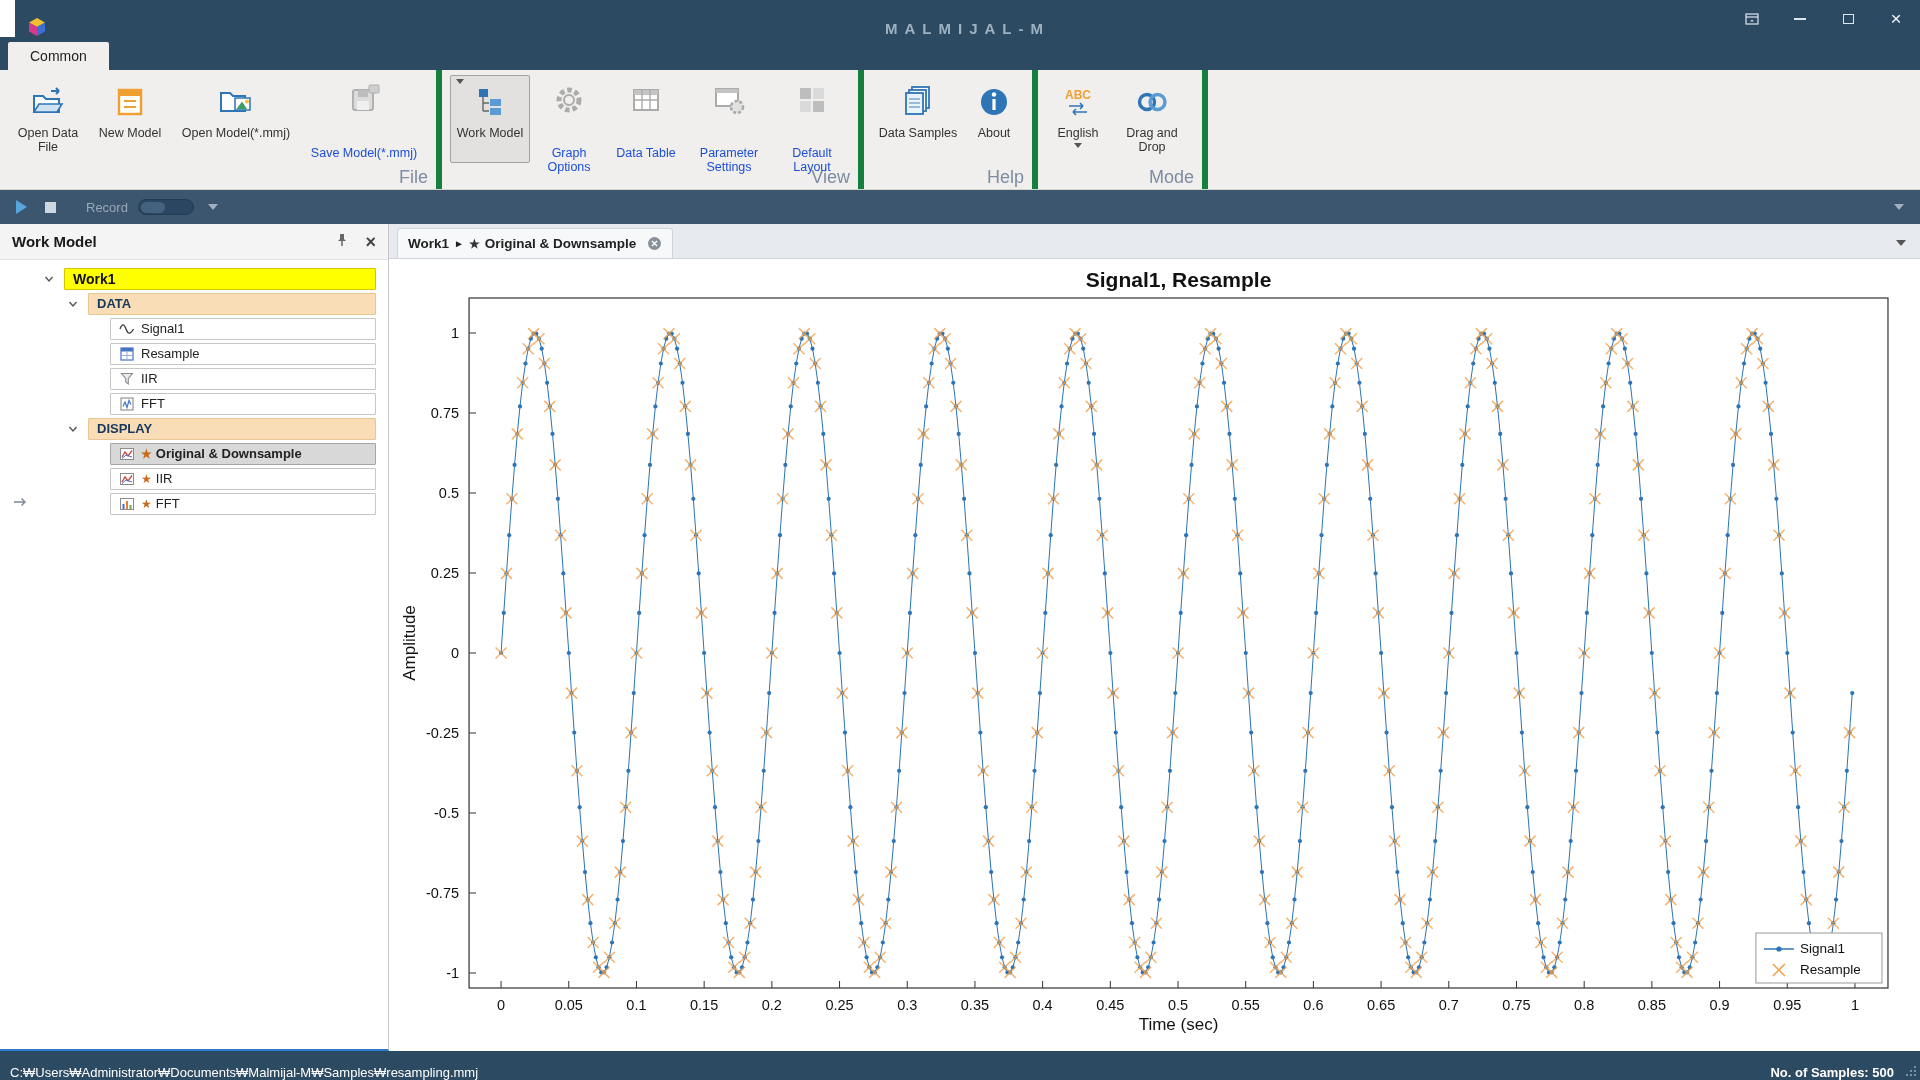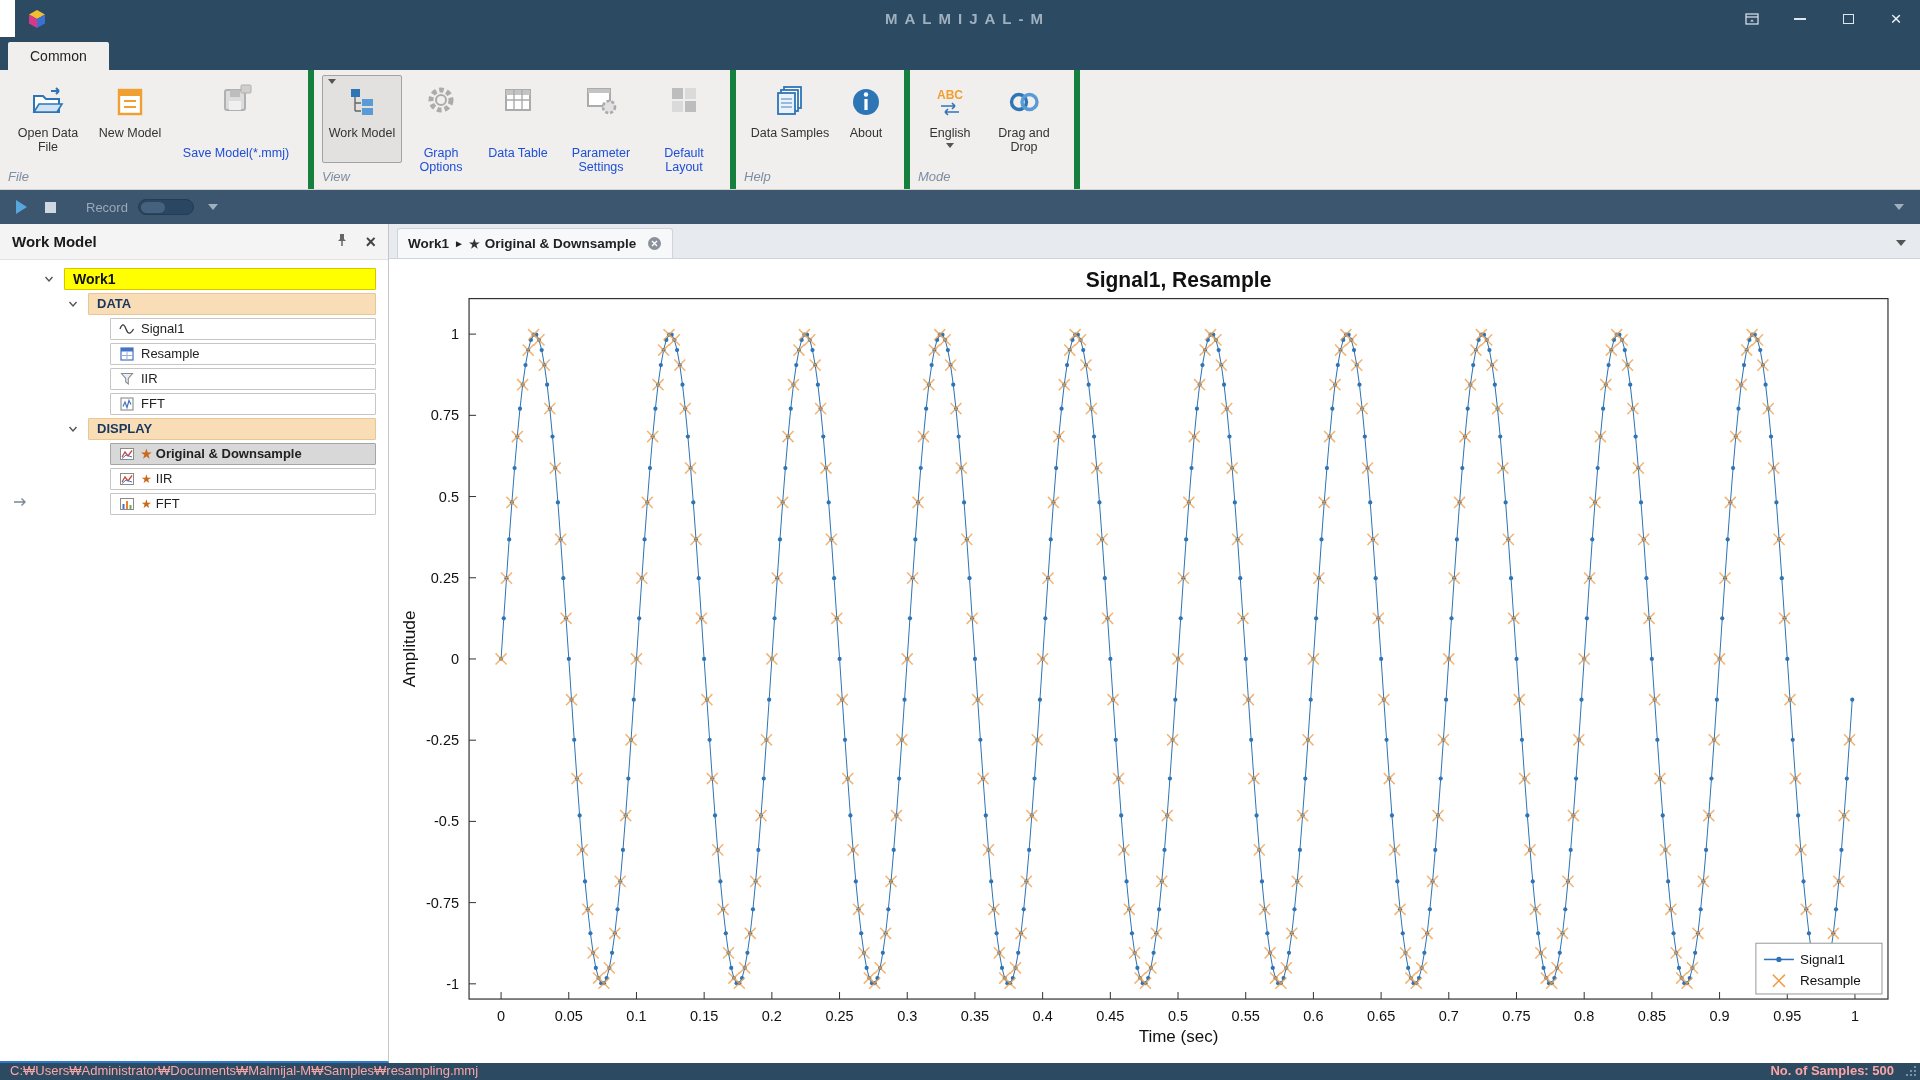--- a/index.html
+++ b/index.html
@@ -1,40 +1,40 @@
 <!DOCTYPE html>
 <html><head>
 <meta charset="utf-8">
 <style>
   * { box-sizing: border-box; margin: 0; padding: 0; }
   html,body { width:1920px; height:1080px; overflow:hidden;
     font-family:"Liberation Sans", sans-serif; background:#fff; }
   body { display:flex; flex-direction:column; }
 
   
-  .titlebar { height:37px; background:#2d4a63; position:relative; display:flex; align-items:center; flex:0 0 auto;margin-left:15px; }
+  .titlebar { height:37px; background:#2d4a63; position:relative; display:flex; align-items:flex-end; flex:0 0 auto;margin-left:15px; }
   .app-icon { margin-left:12px; display:flex; }
   .title { position:absolute; left:0; right:0; text-align:center; color:#9fb0bf;
     font-weight:bold; font-size:15px; letter-spacing:7px; pointer-events:none; }
   .win-controls { margin-left:auto; display:flex; }
   .win-btn { width:48px; height:37px; display:flex; align-items:center; justify-content:center; color:#dfe7ee; cursor:default; }
   .min-bar { width:12px; height:2px; background:#dfe7ee; }
   .max-box { width:11px; height:10px; border:1.4px solid #dfe7ee; }
   .close-x { font-size:19px; line-height:1; color:#eef3f8; }
 
   
   .ribbon-tabs { height:33px; background:#2d4a63; display:flex; align-items:flex-end; padding-left:8px; flex:0 0 auto; }
   .ribbon-tab { background:#f0efed; color:#222; font-size:14px; height:28px; padding:0 22px;
     display:flex; align-items:center; border-radius:2px 2px 0 0; }
 
   
   .ribbon { height:120px; background:#f0efed; border-bottom:1px solid #d7d4d0; display:flex; flex:0 0 auto; }
   .rgroup { display:flex; flex-direction:column; border-right:6px solid #15803d; padding:0 8px; }
   .rgroup-items { flex:1; display:flex; align-items:flex-start; padding-top:5px; }
-  .rgroup-label { text-align:left; color:#7d8da3; font-size:13px; height:22px; line-height:20px;font-style:italic; }
+  .rgroup-label { text-align:right; color:#7d8da3; font-size:18px; height:22px; line-height:20px; }
   .rbtn { position:relative; display:flex; flex-direction:column; align-items:center;
     padding:6px 2px 2px; font-size:12.5px; color:#333; text-align:center; line-height:1.15;
     height:88px; border:1px solid transparent; border-radius:2px; }
   .rbtn .ric { height:40px; display:flex; align-items:center; justify-content:center; margin-bottom:4px; }
   .rbtn .rlabel { width:100%; }
   .rbtn.selected { background:#e2e1df; border-color:#a3a3a3; }
   .rbtn.disabled { color:#1d4ed8;gap:24px; }
   .w80{width:80px}.w84{width:84px}.w128{width:128px}.w78{width:78px}.w76{width:76px}
   .w90{width:90px}.w92{width:92px}.w60{width:60px}.w64{width:64px}
   .corner-caret { position:absolute; top:3px; left:5px; width:0; height:0;
@@ -89,21 +89,21 @@
     display:flex; align-items:center; padding:0 10px; font-size:13.5px; font-weight:bold; color:#222;
     border-radius:3px 3px 0 0; gap:5px; }
   .tab-arrow { font-size:10px; }
   .tab-star { color:#333; font-size:12px; }
   .tab-close { display:flex; margin-left:6px; }
   .tabbar .caret-down { margin:0 14px 12px auto; border-top-color:#555; }
   .chart-panel { flex:1; background:#fff; position:relative; min-height:0; }
   .chart-panel svg { display:block; width:100%; height:100%; font-family:inherit; }
 
   
-  .statusbar { height:17px; background:#2d4a63; color:#fca5a5; display:flex; align-items:flex-start;
+  .statusbar { height:29px; background:#2d4a63; color:#ffffff; display:flex; align-items:flex-end;
     font-size:13px; flex:0 0 auto; position:relative; }
   .sb-path { margin-left:10px; flex:1; }
   .sb-right { margin-right:26px;font-weight:bold; }
   .sb-grip { position:absolute; right:3px; bottom:3px; display:flex; }
 </style>
 </head>
 <body>
 
 <div class="titlebar">
   <span class="app-icon">
@@ -155,20 +155,31 @@
       <div class="rbtn w84">
         <span class="ric">
           <svg width="36" height="36" viewBox="0 0 36 36">
             <rect x="7" y="6" width="22" height="24" fill="#fff" stroke="#f0a030" stroke-width="2.4"></rect>
             <rect x="7" y="6" width="22" height="6" fill="#f0a030"></rect>
             <line x1="12" y1="17" x2="24" y2="17" stroke="#f0a030" stroke-width="2"></line>
             <line x1="12" y1="23" x2="24" y2="23" stroke="#f0a030" stroke-width="2"></line>
           </svg>
         </span>
         <span class="rlabel">New Model</span>
+      </div>
+      <div class="rbtn w128">
+        <span class="ric">
+          <svg width="36" height="36" viewBox="0 0 36 36">
+            <path d="M3 9 h9 l3 3 h12 v15 H3 z" fill="#fdfdfd" stroke="#2e75b6" stroke-width="2"></path>
+            <rect x="17" y="14" width="15" height="12" fill="#fff" stroke="#2e75b6" stroke-width="1.5"></rect>
+            <polygon points="18.5,25 24,17.5 29,25" fill="#3aa063"></polygon>
+            <circle cx="29" cy="17.5" r="2" fill="#f0c040"></circle>
+          </svg>
+        </span>
+        <span class="rlabel">Open Model(*.mmj)</span>
       </div>
       <div class="rbtn w128 disabled">
         <span class="ric">
           <svg width="36" height="36" viewBox="0 0 36 36">
             <rect x="7" y="8" width="20" height="20" rx="2" fill="#dcdcdc" stroke="#b0b0b0" stroke-width="2"></rect>
             <rect x="12" y="8" width="10" height="7" fill="#bdbdbd"></rect>
             <rect x="11" y="19" width="12" height="9" fill="#f0f0f0"></rect>
             <rect x="23" y="3" width="10" height="8" rx="1" fill="#cfcfcf" stroke="#b0b0b0"></rect>
           </svg>
         </span>

